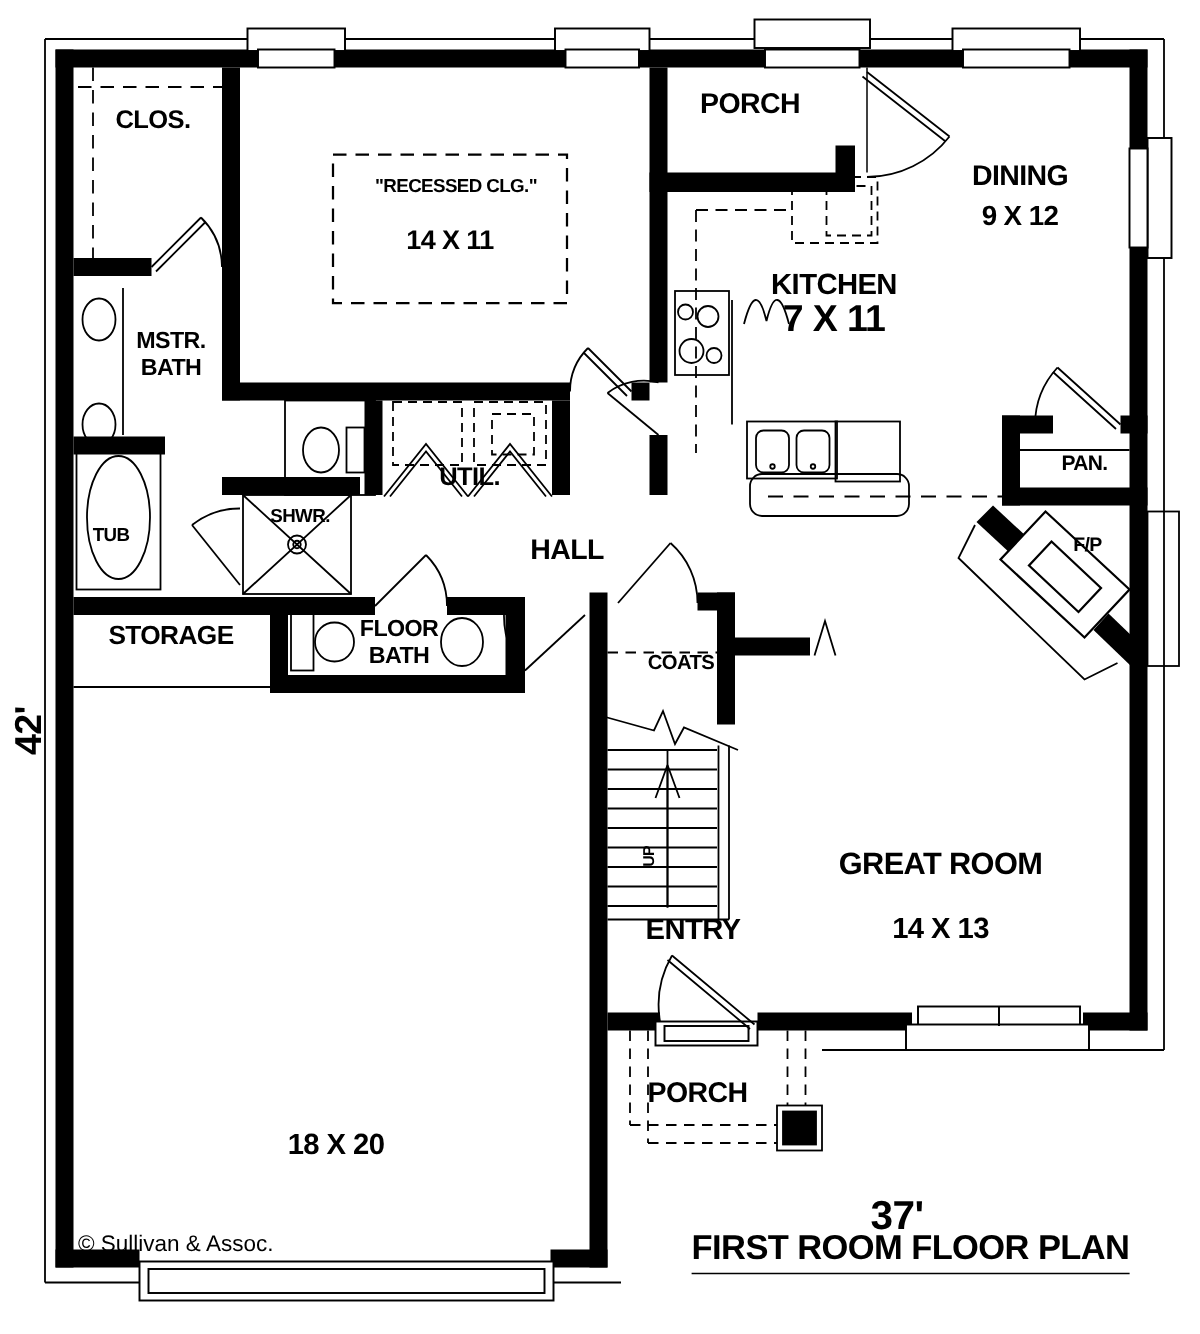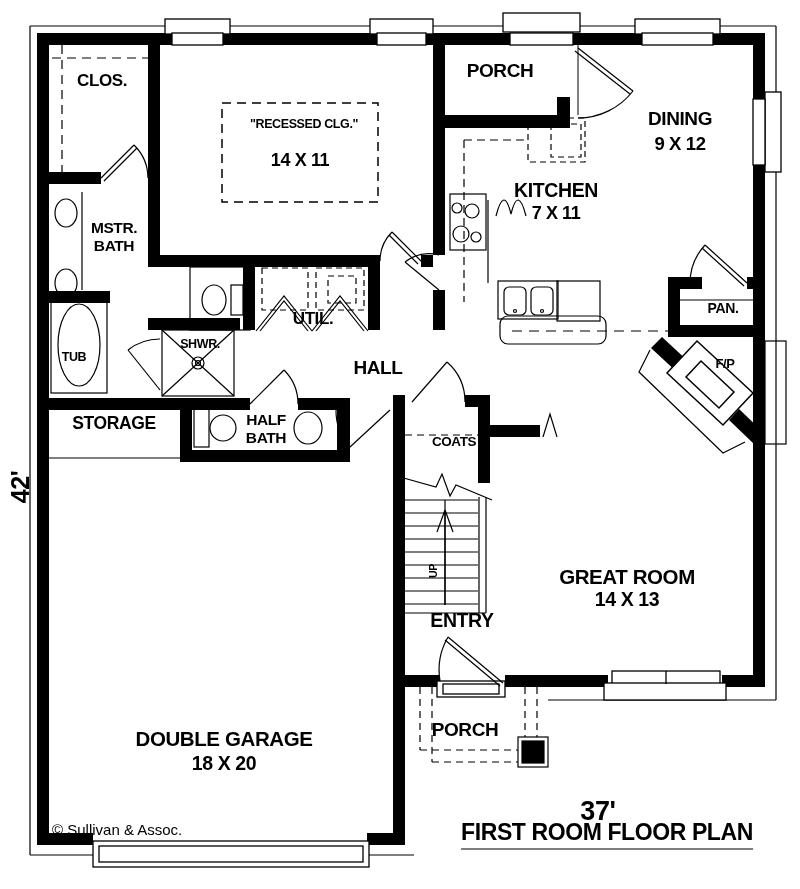--- a/index.html
+++ b/index.html
@@ -254,39 +254,38 @@
   </g>
 </svg>
 
   <div class="lbl" style="left:102px;top:80px;font-size:17px">CLOS.</div>
   <div class="lbl" style="left:304px;top:124px;font-size:12.5px">"RECESSED CLG."</div>
   <div class="lbl" style="left:300px;top:160px;font-size:18px">14 X 11</div>
   <div class="lbl" style="left:500px;top:70px;font-size:19px">PORCH</div>
   <div class="lbl" style="left:680px;top:118px;font-size:19px">DINING</div>
   <div class="lbl" style="left:680px;top:144px;font-size:18.5px">9 X 12</div>
   <div class="lbl" style="left:556px;top:191px;font-size:19.5px">KITCHEN</div>
-  <div class="lbl" style="left:556px;top:213px;font-size:18px">7 X 11</div>
+  <div class="lbl" style="left:556px;top:213px;font-size:25px">7 X 11</div>
   <div class="lbl" style="left:114px;top:228px;font-size:15.5px">MSTR.</div>
   <div class="lbl" style="left:114px;top:246px;font-size:15.5px">BATH</div>
   <div class="lbl" style="left:74px;top:357px;font-size:12.5px">TUB</div>
   <div class="lbl" style="left:200px;top:344px;font-size:12.5px">SHWR.</div>
   <div class="lbl" style="left:313px;top:318px;font-size:17px">UTIL.</div>
   <div class="lbl" style="left:378px;top:367px;font-size:19px">HALL</div>
   <div class="lbl" style="left:723px;top:308px;font-size:14px">PAN.</div>
   <div class="lbl" style="left:725px;top:363px;font-size:13px">F/P</div>
   <div class="lbl" style="left:114px;top:424px;font-size:17.5px">STORAGE</div>
-  <div class="lbl" style="left:266px;top:420px;font-size:15.5px">HALF</div>
+  <div class="lbl" style="left:266px;top:420px;font-size:15.5px">FLOOR</div>
   <div class="lbl" style="left:266px;top:438px;font-size:15.5px">BATH</div>
   <div class="lbl" style="left:454px;top:442px;font-size:13.5px">COATS</div>
   <div class="lbl rot" style="left:433px;top:571px;font-size:10.5px">UP</div>
   <div class="lbl" style="left:627px;top:577px;font-size:20.5px">GREAT ROOM</div>
-  <div class="lbl" style="left:627px;top:600px;font-size:19.5px">14 X 13</div>
+  <div class="lbl" style="left:627px;top:620px;font-size:19.5px">14 X 13</div>
   <div class="lbl" style="left:462px;top:621px;font-size:19.5px">ENTRY</div>
   <div class="lbl" style="left:465px;top:729px;font-size:19px">PORCH</div>
-  <div class="lbl" style="left:224px;top:739px;font-size:20.5px">DOUBLE GARAGE</div>
   <div class="lbl" style="left:224px;top:764px;font-size:19.5px">18 X 20</div>
 
   <div class="lbl rot" style="left:20px;top:487px;font-size:25px">42'</div>
   <div class="lbl" style="left:598px;top:811px;font-size:27px">37'</div>
   <div class="lbl title-lbl" style="left:607px;top:835px;font-size:23px">FIRST ROOM FLOOR PLAN</div>
   <div class="lbl copyright" style="left:52px;top:822px;font-size:15px">© Sullivan &amp; Assoc.</div>
 
 </div>
 
 </body></html>

